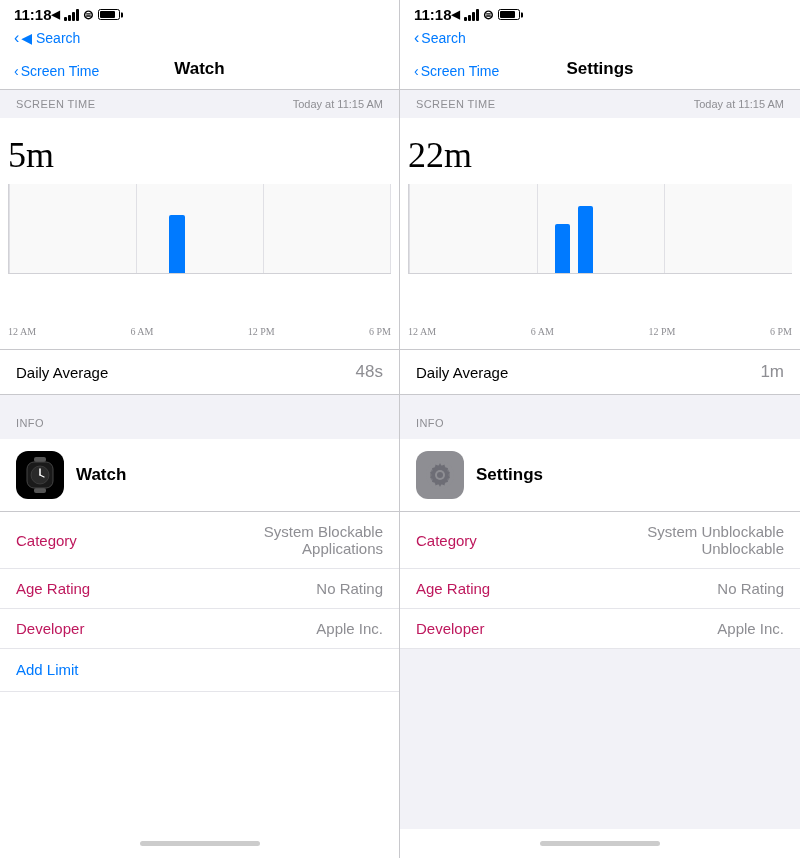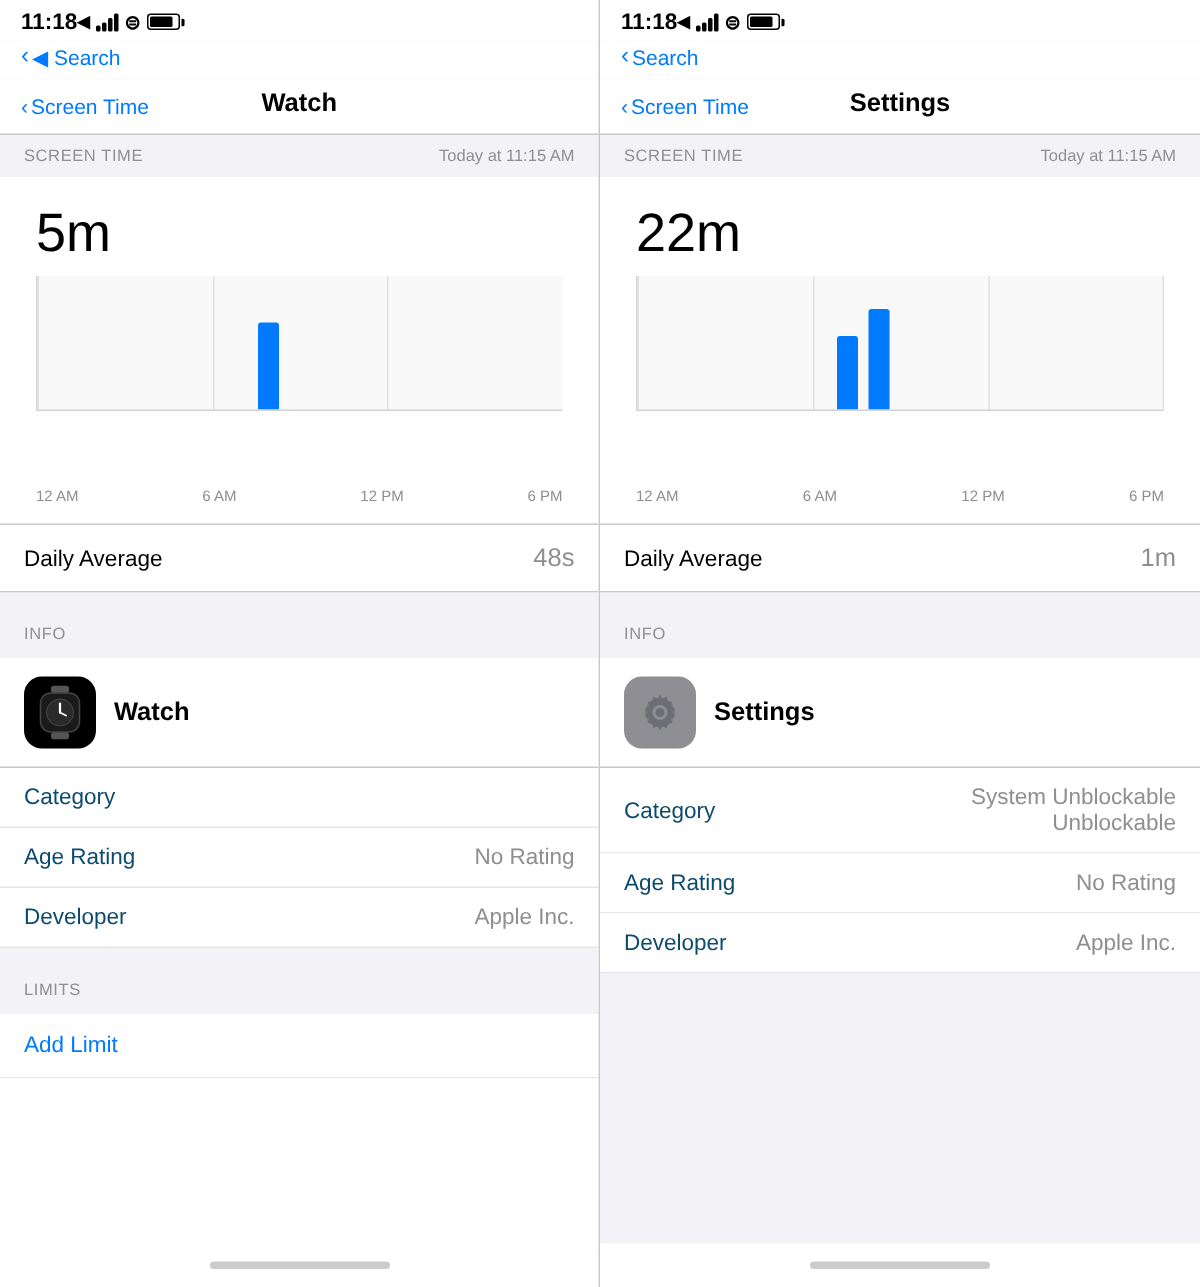--- a/index.html
+++ b/index.html
@@ -99,22 +99,23 @@
     
     .main-content {
       flex: 1;
       overflow-y: auto;
       background: #fff;
     }
 
     
     .usage-section {
       background: #fff;
-      padding: 16px 24px 12px;
+      padding: 16px 8px 12px;
       border-bottom: 0.5px solid #c8c8cc;
+      font-family: Liberation Serif, serif;
     }
     .usage-time { font-size: 36px; font-weight: 300; color: #000; margin-bottom: 8px; }
     .chart-area {
       position: relative;
       height: 90px;
       border-left: 0.5px solid #d1d1d6;
       border-bottom: 0.5px solid #d1d1d6;
       background: #f9f9f9;
       margin-bottom: 4px;
       overflow: hidden;
@@ -191,21 +192,21 @@
 
     
     .info-row {
       background: #fff;
       padding: 11px 16px;
       display: flex;
       justify-content: space-between;
       align-items: center;
       border-bottom: 0.5px solid #e5e5ea;
     }
-    .info-row-label { font-size: 15px; color: #0c4a6e; }
+    .info-row-label { font-size: 15px; color: #be185d; }
     .info-row-value { font-size: 15px; color: #8e8e93; }
 
     
     .limits-section {
       background: #f2f2f7;
       padding: 18px 16px 8px;
     }
     .limits-label { font-size: 11px; color: #8e8e93; letter-spacing: 0.4px; font-weight: 500; }
 
     .add-limit-row {
@@ -316,35 +317,33 @@
           <circle cx="15" cy="18" r="9" fill="#2a2a2a" stroke="#555" stroke-width="0.5"></circle>
           <line x1="15" y1="18" x2="15" y2="12" stroke="#fff" stroke-width="1.5" stroke-linecap="round"></line>
           <line x1="15" y1="18" x2="19" y2="20" stroke="#fff" stroke-width="1.2" stroke-linecap="round"></line>
         </svg>
       </div>
       <span class="app-name">Watch</span>
     </div>
 
     <div class="info-row">
       <span class="info-row-label">Category</span>
+      <span class="info-row-value" style="text-align:right; max-width:200px;">System Blockable Applications</span>
     </div>
 
     <div class="info-row">
       <span class="info-row-label">Age Rating</span>
       <span class="info-row-value">No Rating</span>
     </div>
 
     <div class="info-row">
       <span class="info-row-label">Developer</span>
       <span class="info-row-value">Apple Inc.</span>
     </div>
 
-    <div class="limits-section">
-      <span class="limits-label">LIMITS</span>
-    </div>
 
     <div class="add-limit-row">
       <span class="add-limit-text">Add Limit</span>
     </div>
 
     <div style="height: 80px; background:#fff;"></div>
 
   </div>
 
   <div class="home-indicator">

